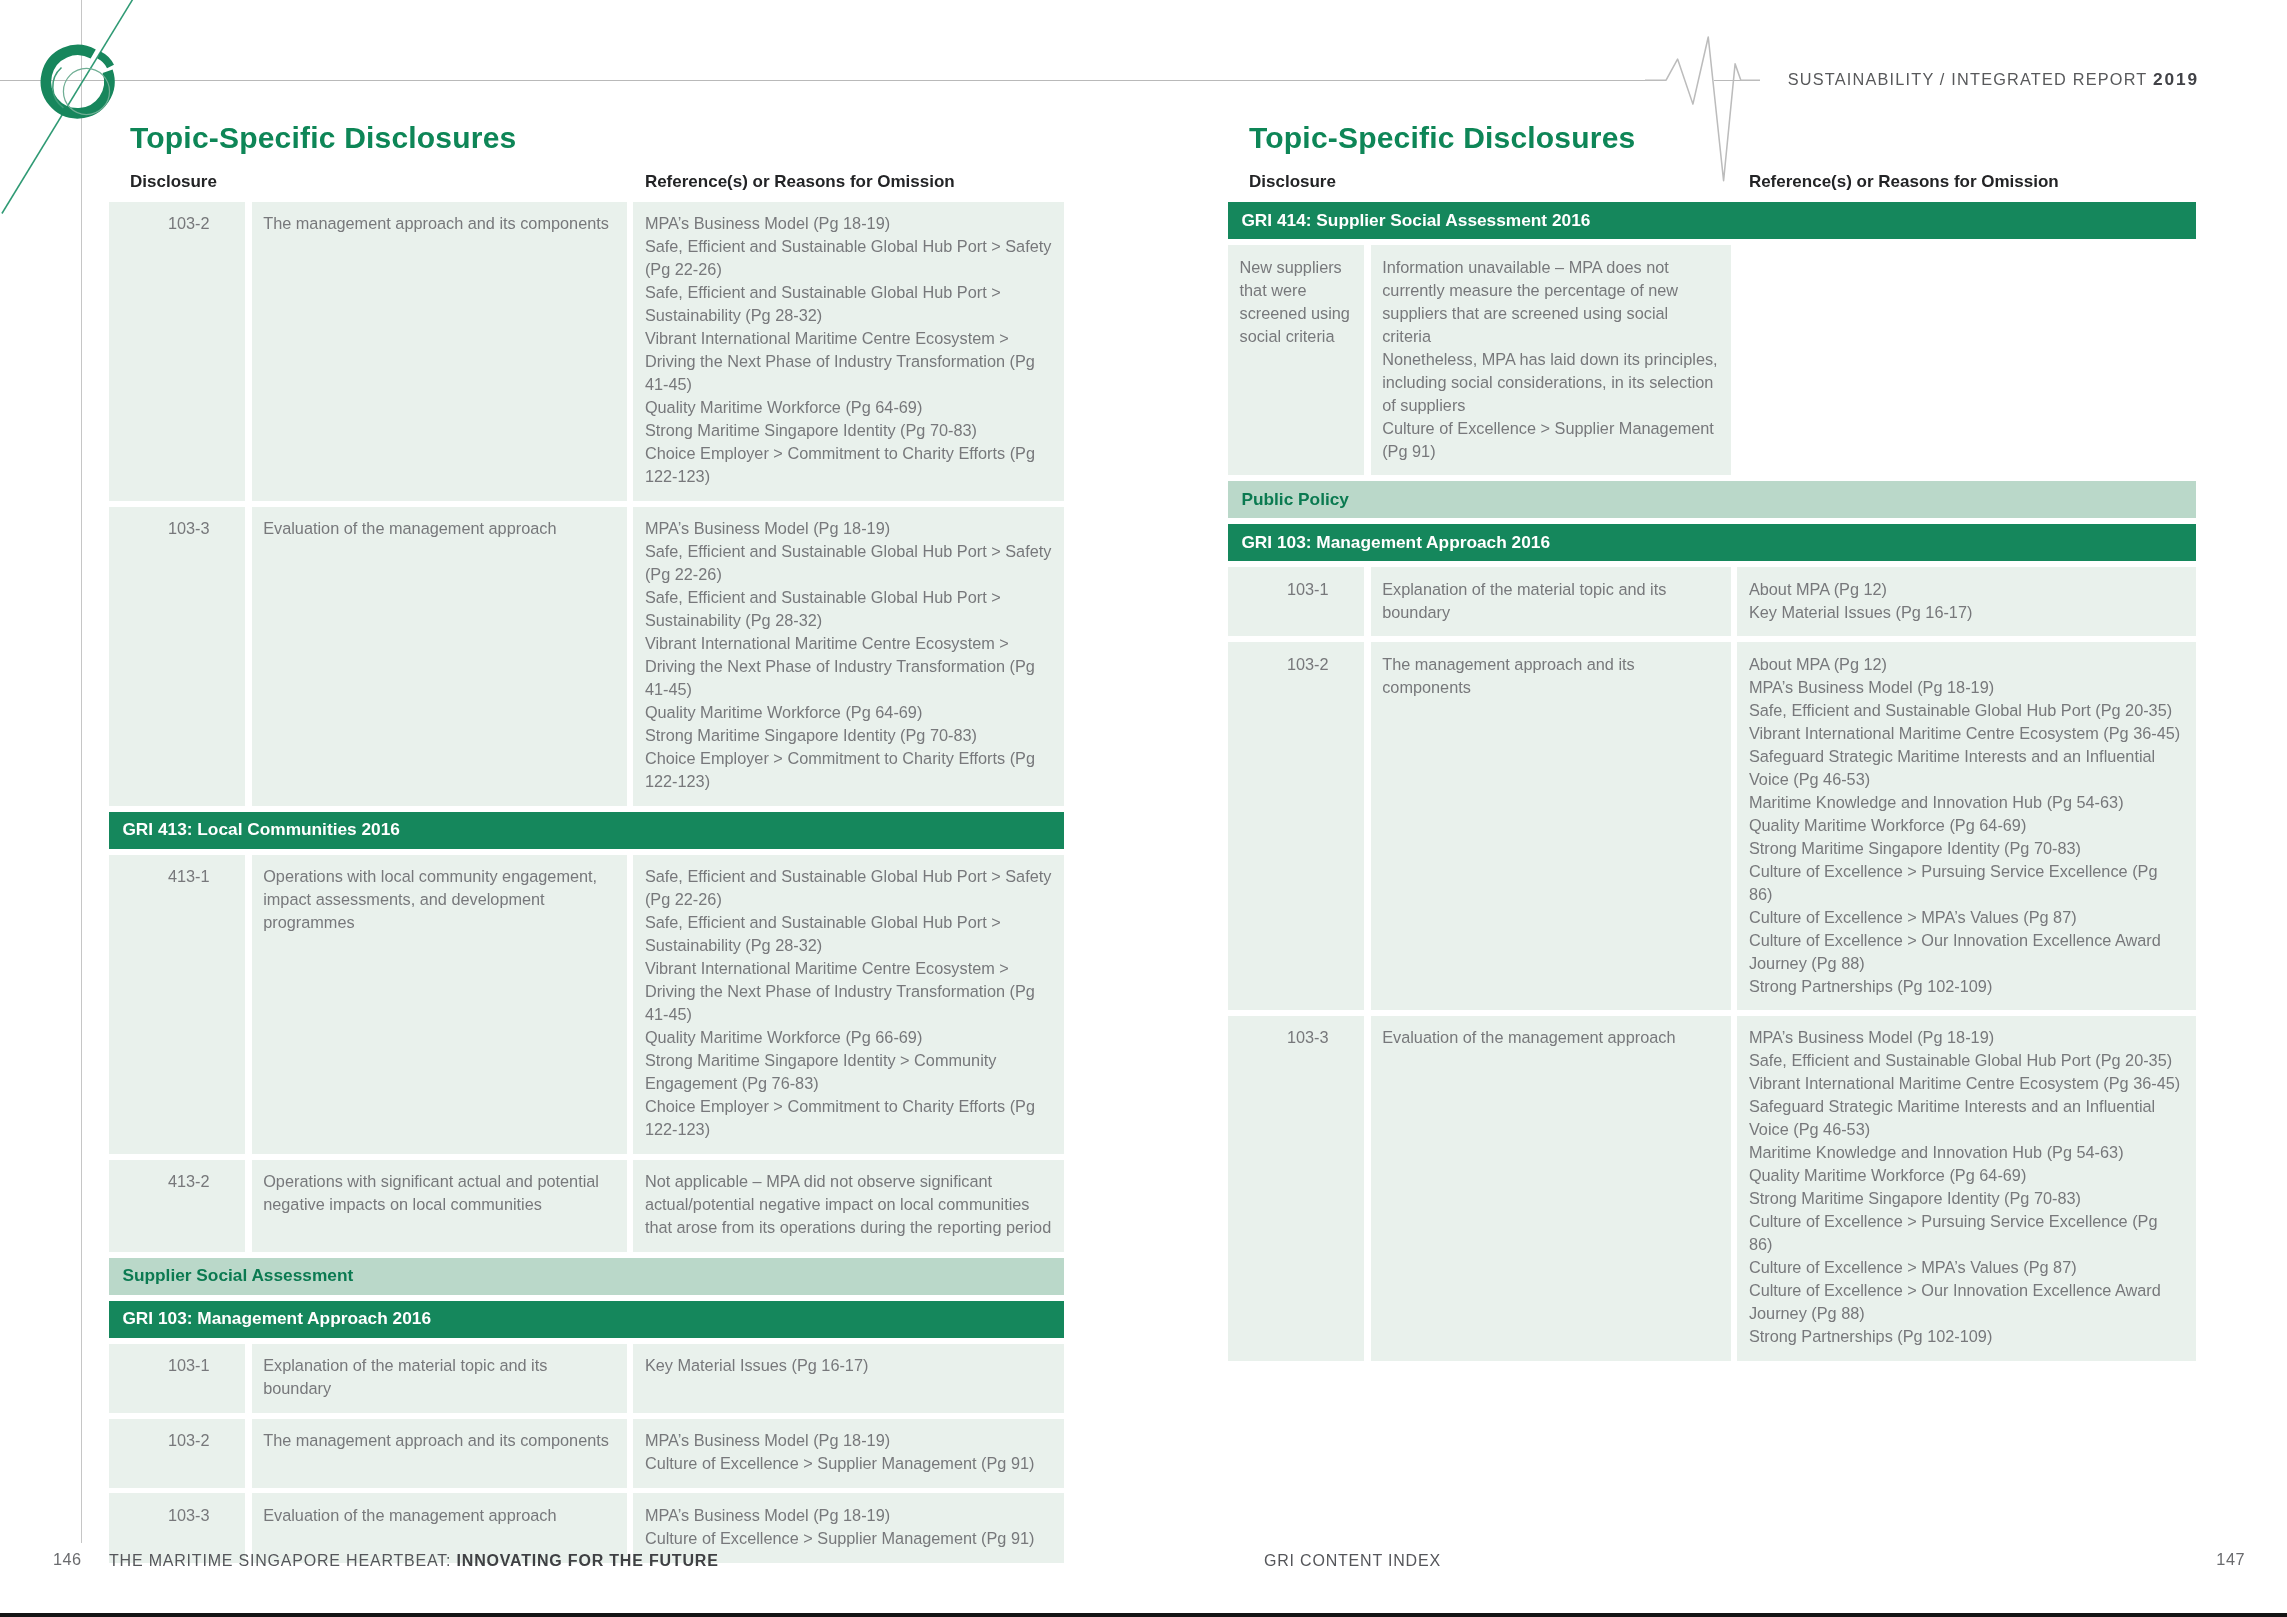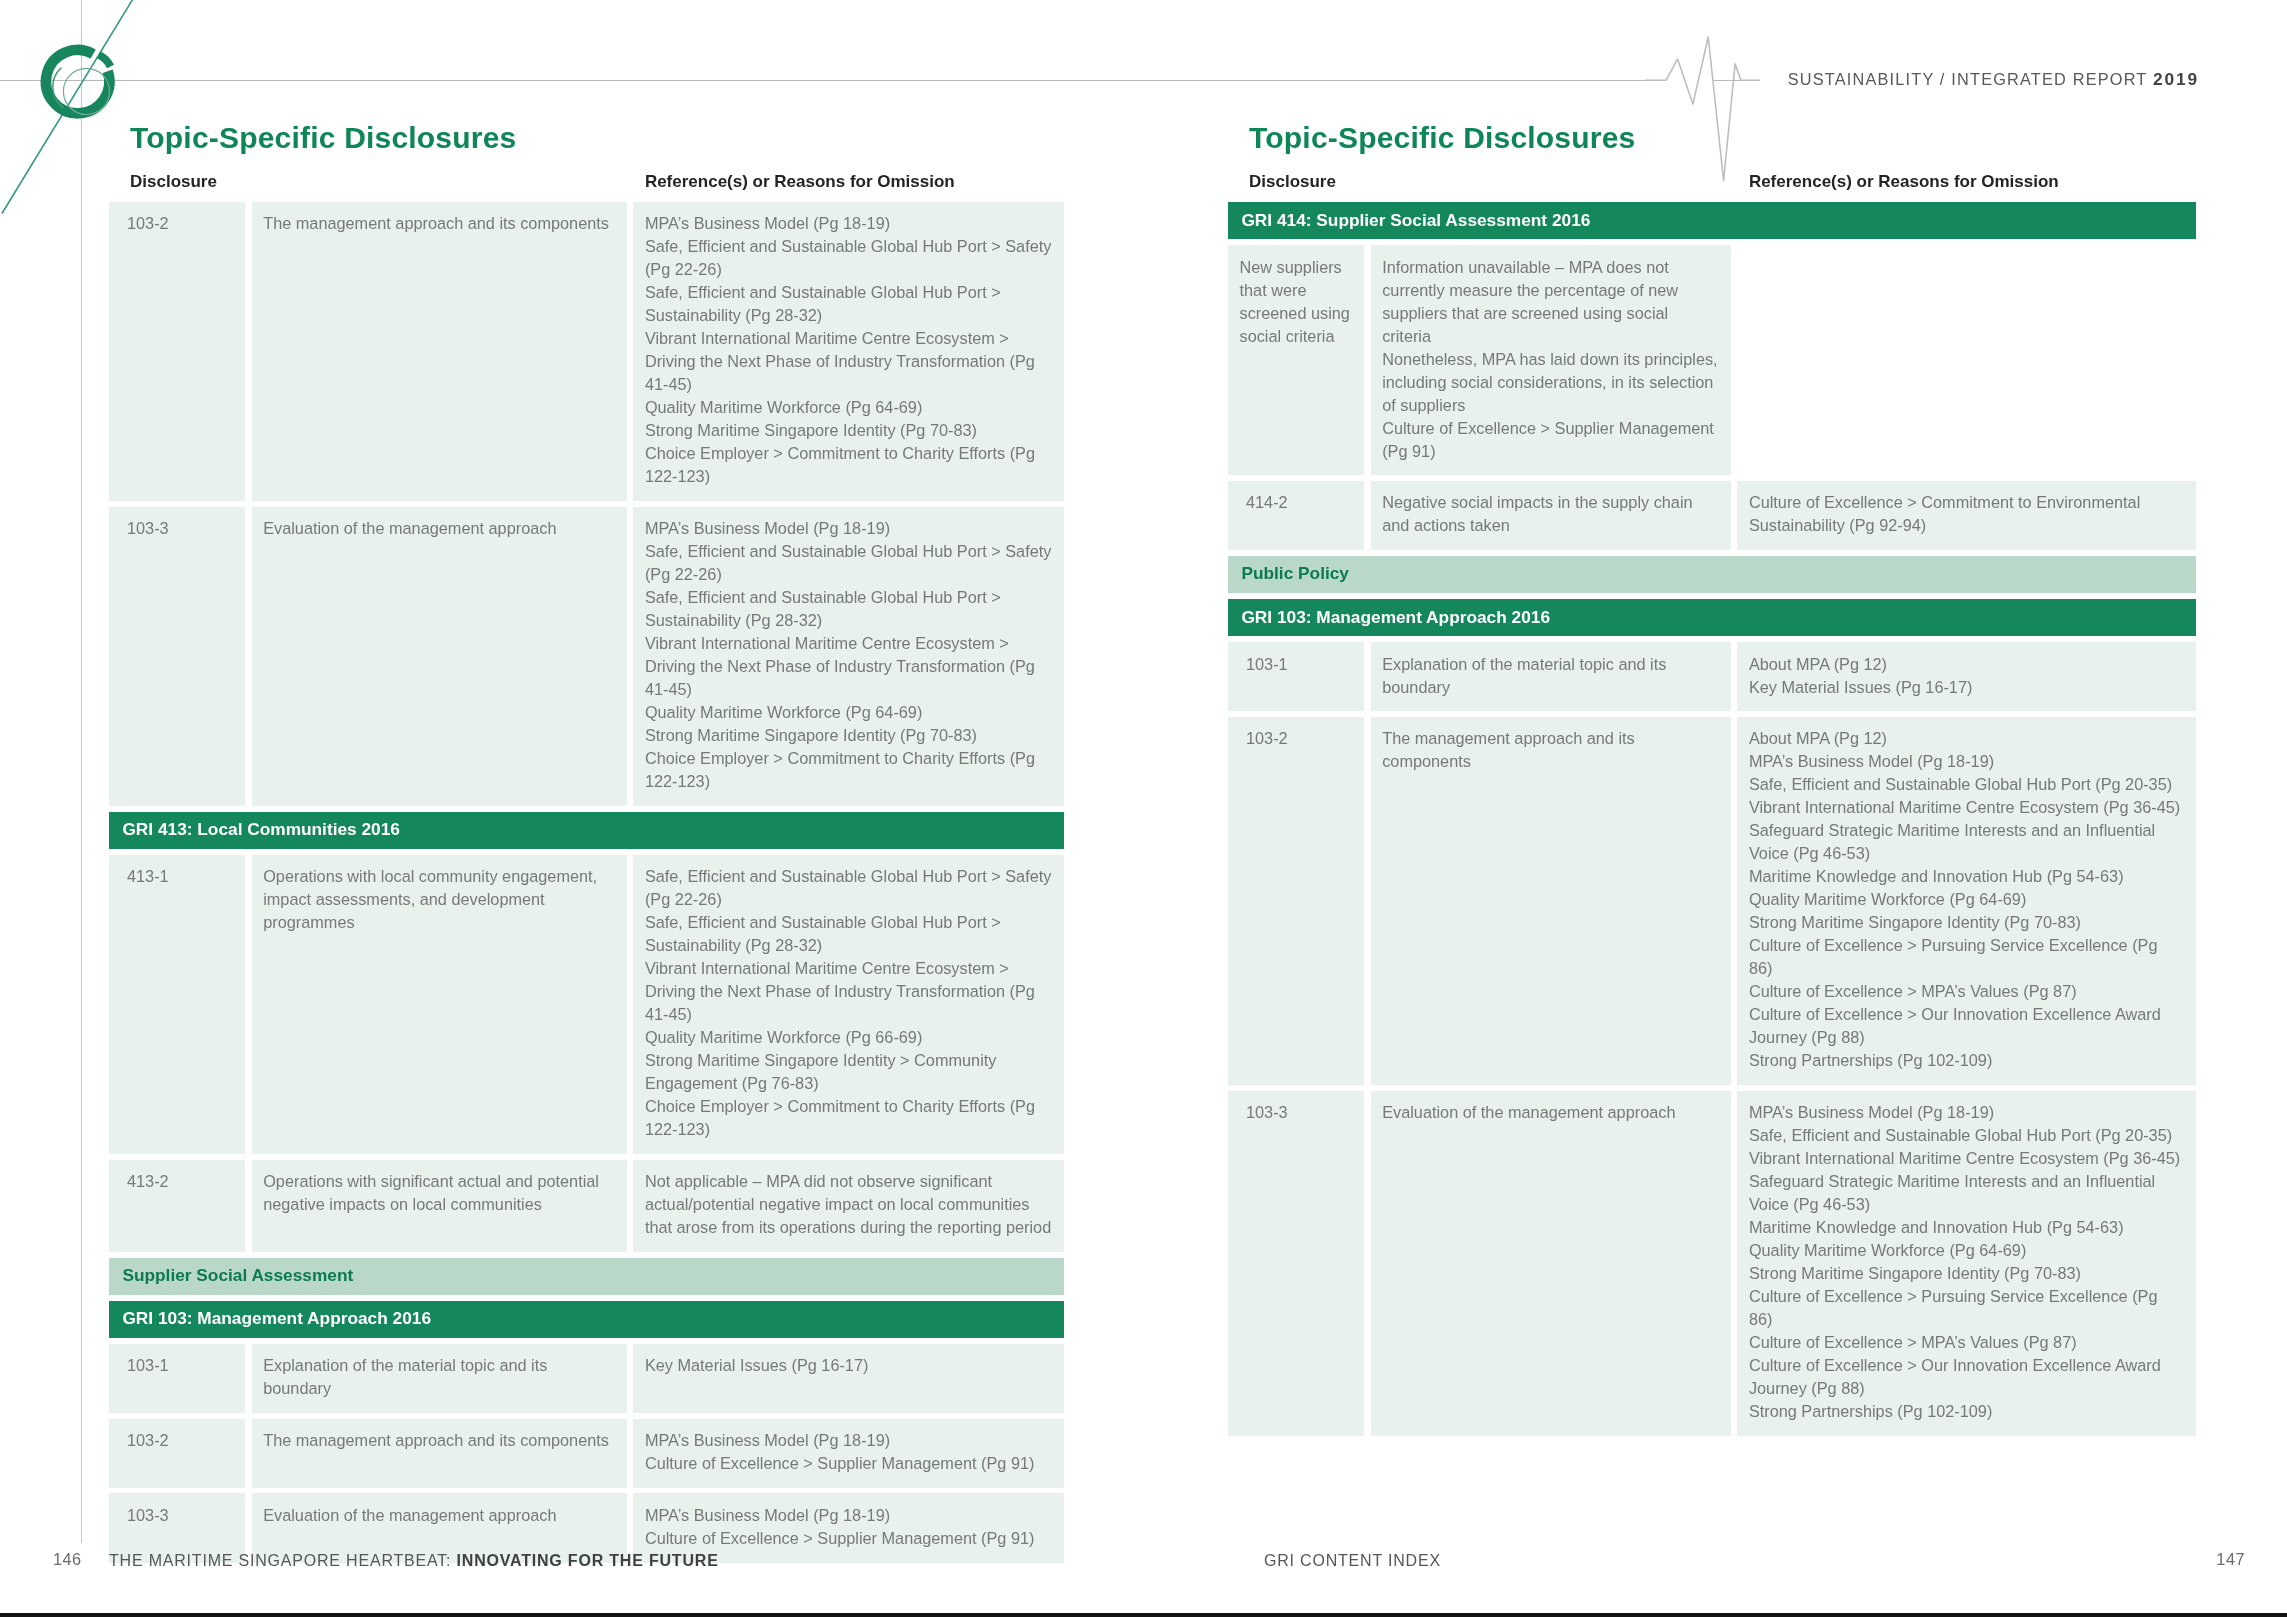--- a/index.html
+++ b/index.html
@@ -41,21 +41,21 @@
   .col-headers .ch-disclosure{grid-column:1 / span 2;padding-left:21px;}
   .col-headers .ch-reference{grid-column:3;padding-left:11.5px;}
   
   .t-row{margin-bottom:5.8px;}
   .cell{
     background:#e9f1ec;
     color:#77787b;
     font-size:16.3px;line-height:23px;
     padding:10.6px 11.5px 12.5px 11.5px;
   }
-  .code-cell{padding-left:18px;}
+  .code-cell{padding-left:35px;text-align:center;}
   .ref-cell{white-space:pre-line;}
   .bar{
     margin-bottom:5.8px;
     font-size:17.3px;font-weight:bold;
     padding:7.7px 13.4px 8.6px 13.4px;line-height:21px;
   }
   .bar-dark{background:#15875c;color:#ffffff;}
   .bar-light{background:#bad8c9;color:#0b7a51;}
   
   .footer-text{
@@ -174,25 +174,20 @@
       <div class="ch ch-reference">Reference(s) or Reasons for Omission</div>
     </div>
     <div>
         <div class="bar bar-dark">GRI 414: Supplier Social Assessment 2016</div>
         <div class="t-grid t-row">
           <div class="cell title-cell">New suppliers that were screened using social criteria</div>
           <div class="cell ref-cell">Information unavailable – MPA does not currently measure the percentage of new suppliers that are screened using social criteria
 Nonetheless, MPA has laid down its principles, including social considerations, in its selection of suppliers
 Culture of Excellence &gt; Supplier Management (Pg 91)</div>
         </div>
-        <div class="t-grid t-row">
-          <div class="cell code-cell">414-2</div>
-          <div class="cell title-cell">Negative social impacts in the supply chain and actions taken</div>
-          <div class="cell ref-cell">Culture of Excellence &gt; Commitment to Environmental Sustainability (Pg 92-94)</div>
-        </div>
         <div class="bar bar-light">Public Policy</div>
         <div class="bar bar-dark">GRI 103: Management Approach 2016</div>
         <div class="t-grid t-row">
           <div class="cell code-cell">103-1</div>
           <div class="cell title-cell">Explanation of the material topic and its boundary</div>
           <div class="cell ref-cell">About MPA (Pg 12)
 Key Material Issues (Pg 16-17)</div>
         </div>
         <div class="t-grid t-row">
           <div class="cell code-cell">103-2</div>

